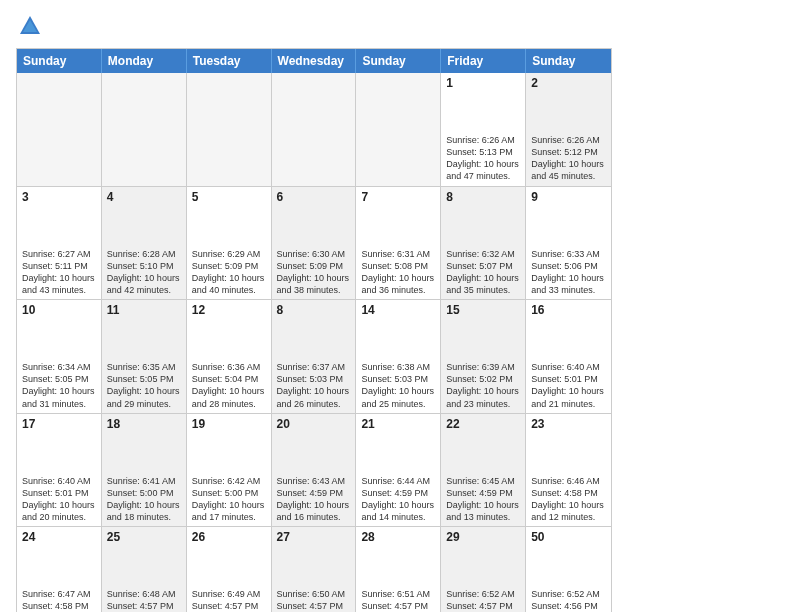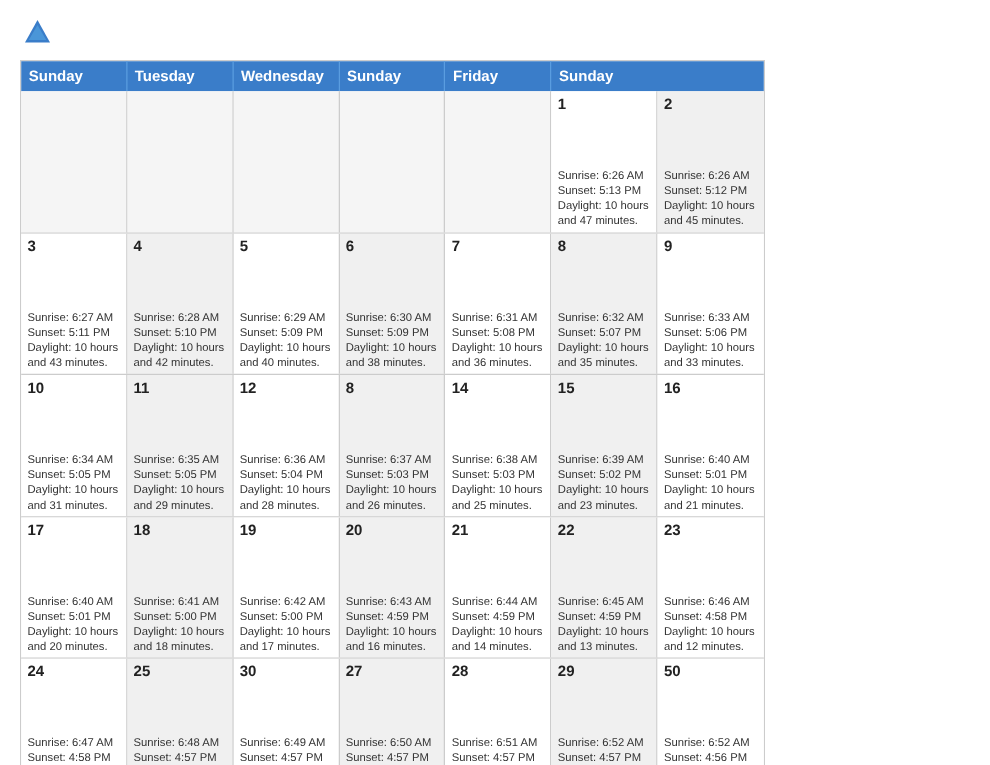--- a/index.html
+++ b/index.html
@@ -135,20 +135,21 @@
     </div>
     <div class="title-area">
       <div class="month-title"></div>
       <div class="location"></div>
     </div>
   </div>
 
   <div class="calendar">
     <div class="cal-header-row">
     <div class="cal-header-cell">Sunday</div>
+        <div class="cal-header-cell">Monday</div>
         <div class="cal-header-cell">Tuesday</div>
         <div class="cal-header-cell">Wednesday</div>
         <div class="cal-header-cell">Sunday</div>
         <div class="cal-header-cell">Friday</div>
         <div class="cal-header-cell">Sunday</div>
       </div>
     <div class="cal-body">
     <div class="cal-row">
           <div class="cal-cell empty"></div>
           <div class="cal-cell empty"></div>
@@ -257,21 +258,21 @@
         <div class="cal-row">
           <div class="cal-cell">
             <div class="day-num">24</div>
             <div class="cell-text">Sunrise: 6:47 AM<br>Sunset: 4:58 PM<br>Daylight: 10 hours<br>and 10 minutes.</div>
           </div>
           <div class="cal-cell shaded">
             <div class="day-num">25</div>
             <div class="cell-text">Sunrise: 6:48 AM<br>Sunset: 4:57 PM<br>Daylight: 10 hours<br>and 9 minutes.</div>
           </div>
           <div class="cal-cell">
-            <div class="day-num">30</div>
+            <div class="day-num">26</div>
             <div class="cell-text">Sunrise: 6:49 AM<br>Sunset: 4:57 PM<br>Daylight: 10 hours<br>and 8 minutes.</div>
           </div>
           <div class="cal-cell shaded">
             <div class="day-num">27</div>
             <div class="cell-text">Sunrise: 6:50 AM<br>Sunset: 4:57 PM<br>Daylight: 10 hours<br>and 7 minutes.</div>
           </div>
           <div class="cal-cell">
             <div class="day-num">28</div>
             <div class="cell-text">Sunrise: 6:51 AM<br>Sunset: 4:57 PM<br>Daylight: 10 hours<br>and 6 minutes.</div>
           </div>

